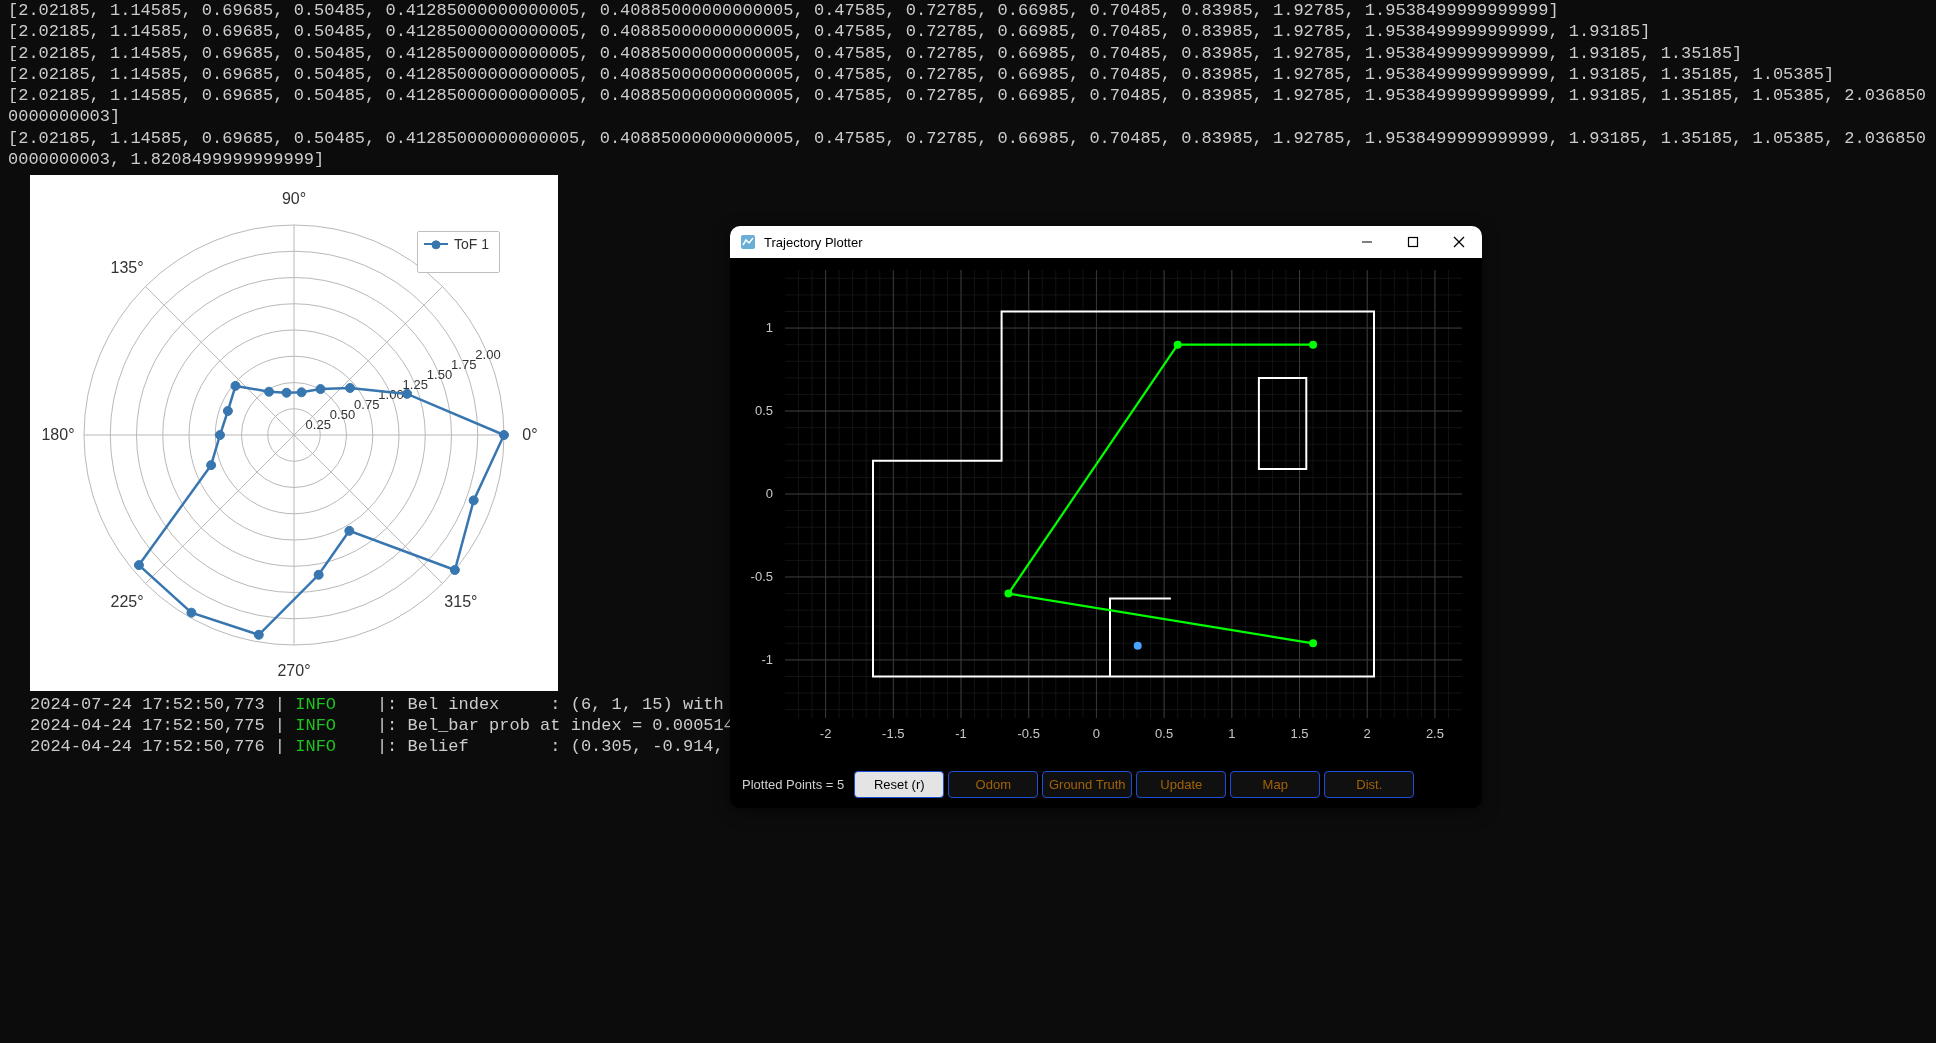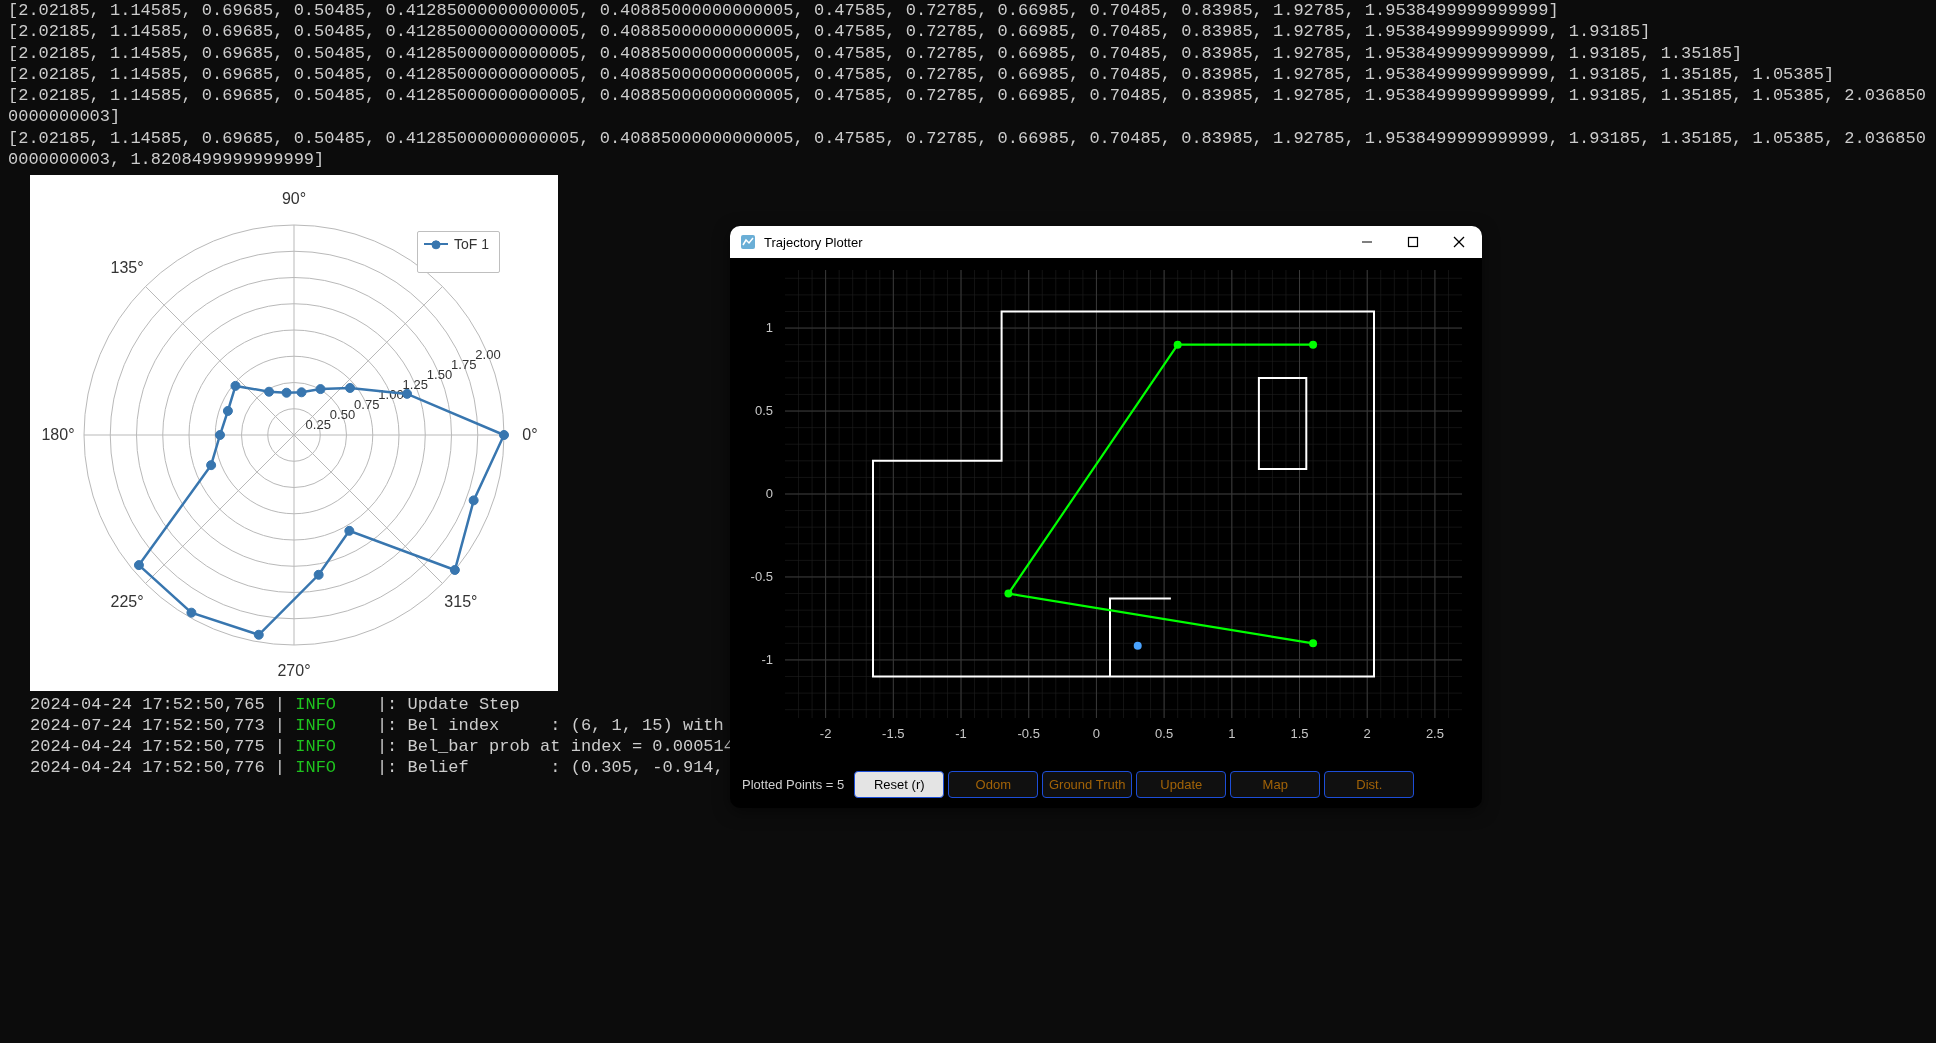--- a/index.html
+++ b/index.html
@@ -177,21 +177,20 @@
       <circle cx="424.8693330549853" cy="394.9853980341733" r="4.5" fill="#3876af" stroke="#3876af"></circle>
       <circle cx="443.65912739859226" cy="325.3905746873271" r="4.5" fill="#3876af" stroke="#3876af"></circle>
     </svg>
   <div style="position:absolute; right:58px; top:56px;" class="legend-box">
     <span class="legend-swatch"></span>
     <span>ToF 1</span>
   </div>
 </div>
 
 <div class="log-panel" id="log-panel">
-    <div class="log-row"><span>2024-04-24 17:52:50,765</span> | <span class="log-info">INFO</span>    <span>|: Update Step</span></div>
     <div class="log-row"><span>2024-07-24 17:52:50,773</span> | <span class="log-info">INFO</span>    <span>|: Bel index     : (6, 1, 15) with prob = 0.9947</span></div>
     <div class="log-row"><span>2024-04-24 17:52:50,775</span> | <span class="log-info">INFO</span>    <span>|: Bel_bar prob at index = 0.00051440329218107</span></div>
     <div class="log-row"><span>2024-04-24 17:52:50,776</span> | <span class="log-info">INFO</span>    <span>|: Belief        : (0.305, -0.914, 130.000)</span></div>
   </div>
 
 <div class="trajectory-window">
   <div class="titlebar">
     <span class="tb-icon">
       <svg viewBox="0 0 16 16">
           <rect x="1" y="1" width="14" height="14" fill="#6aaed6" rx="2"></rect>

